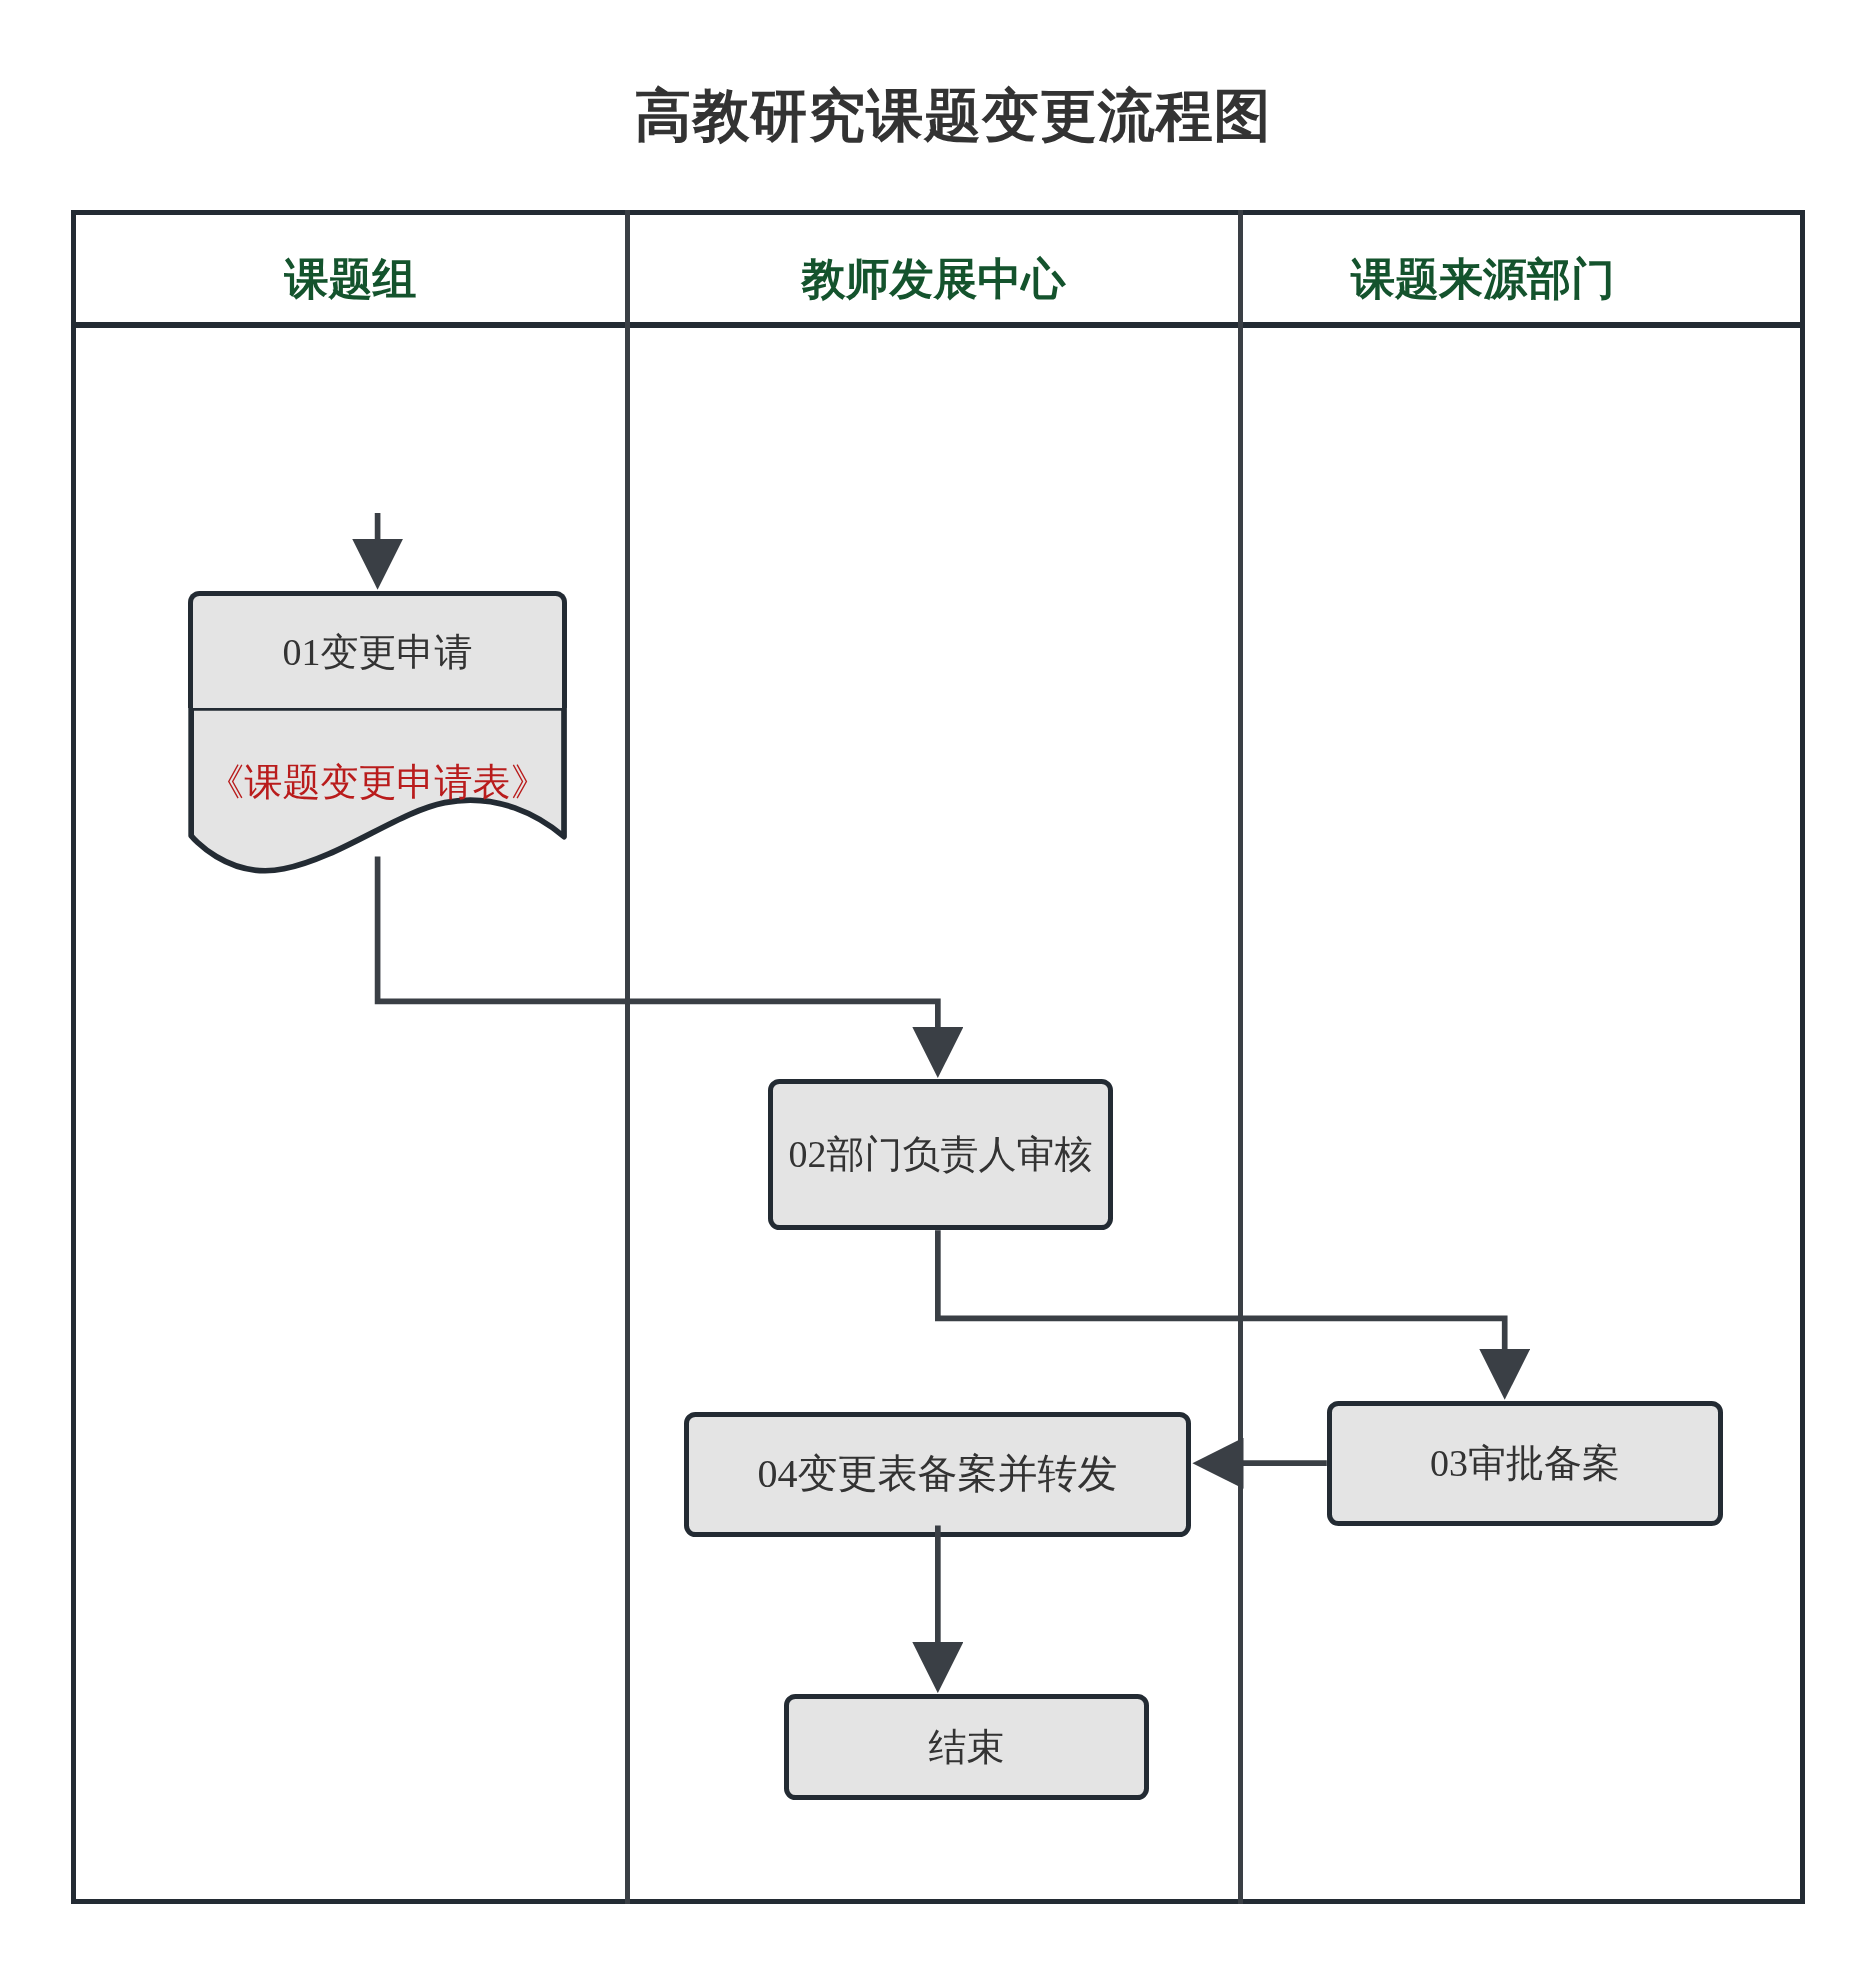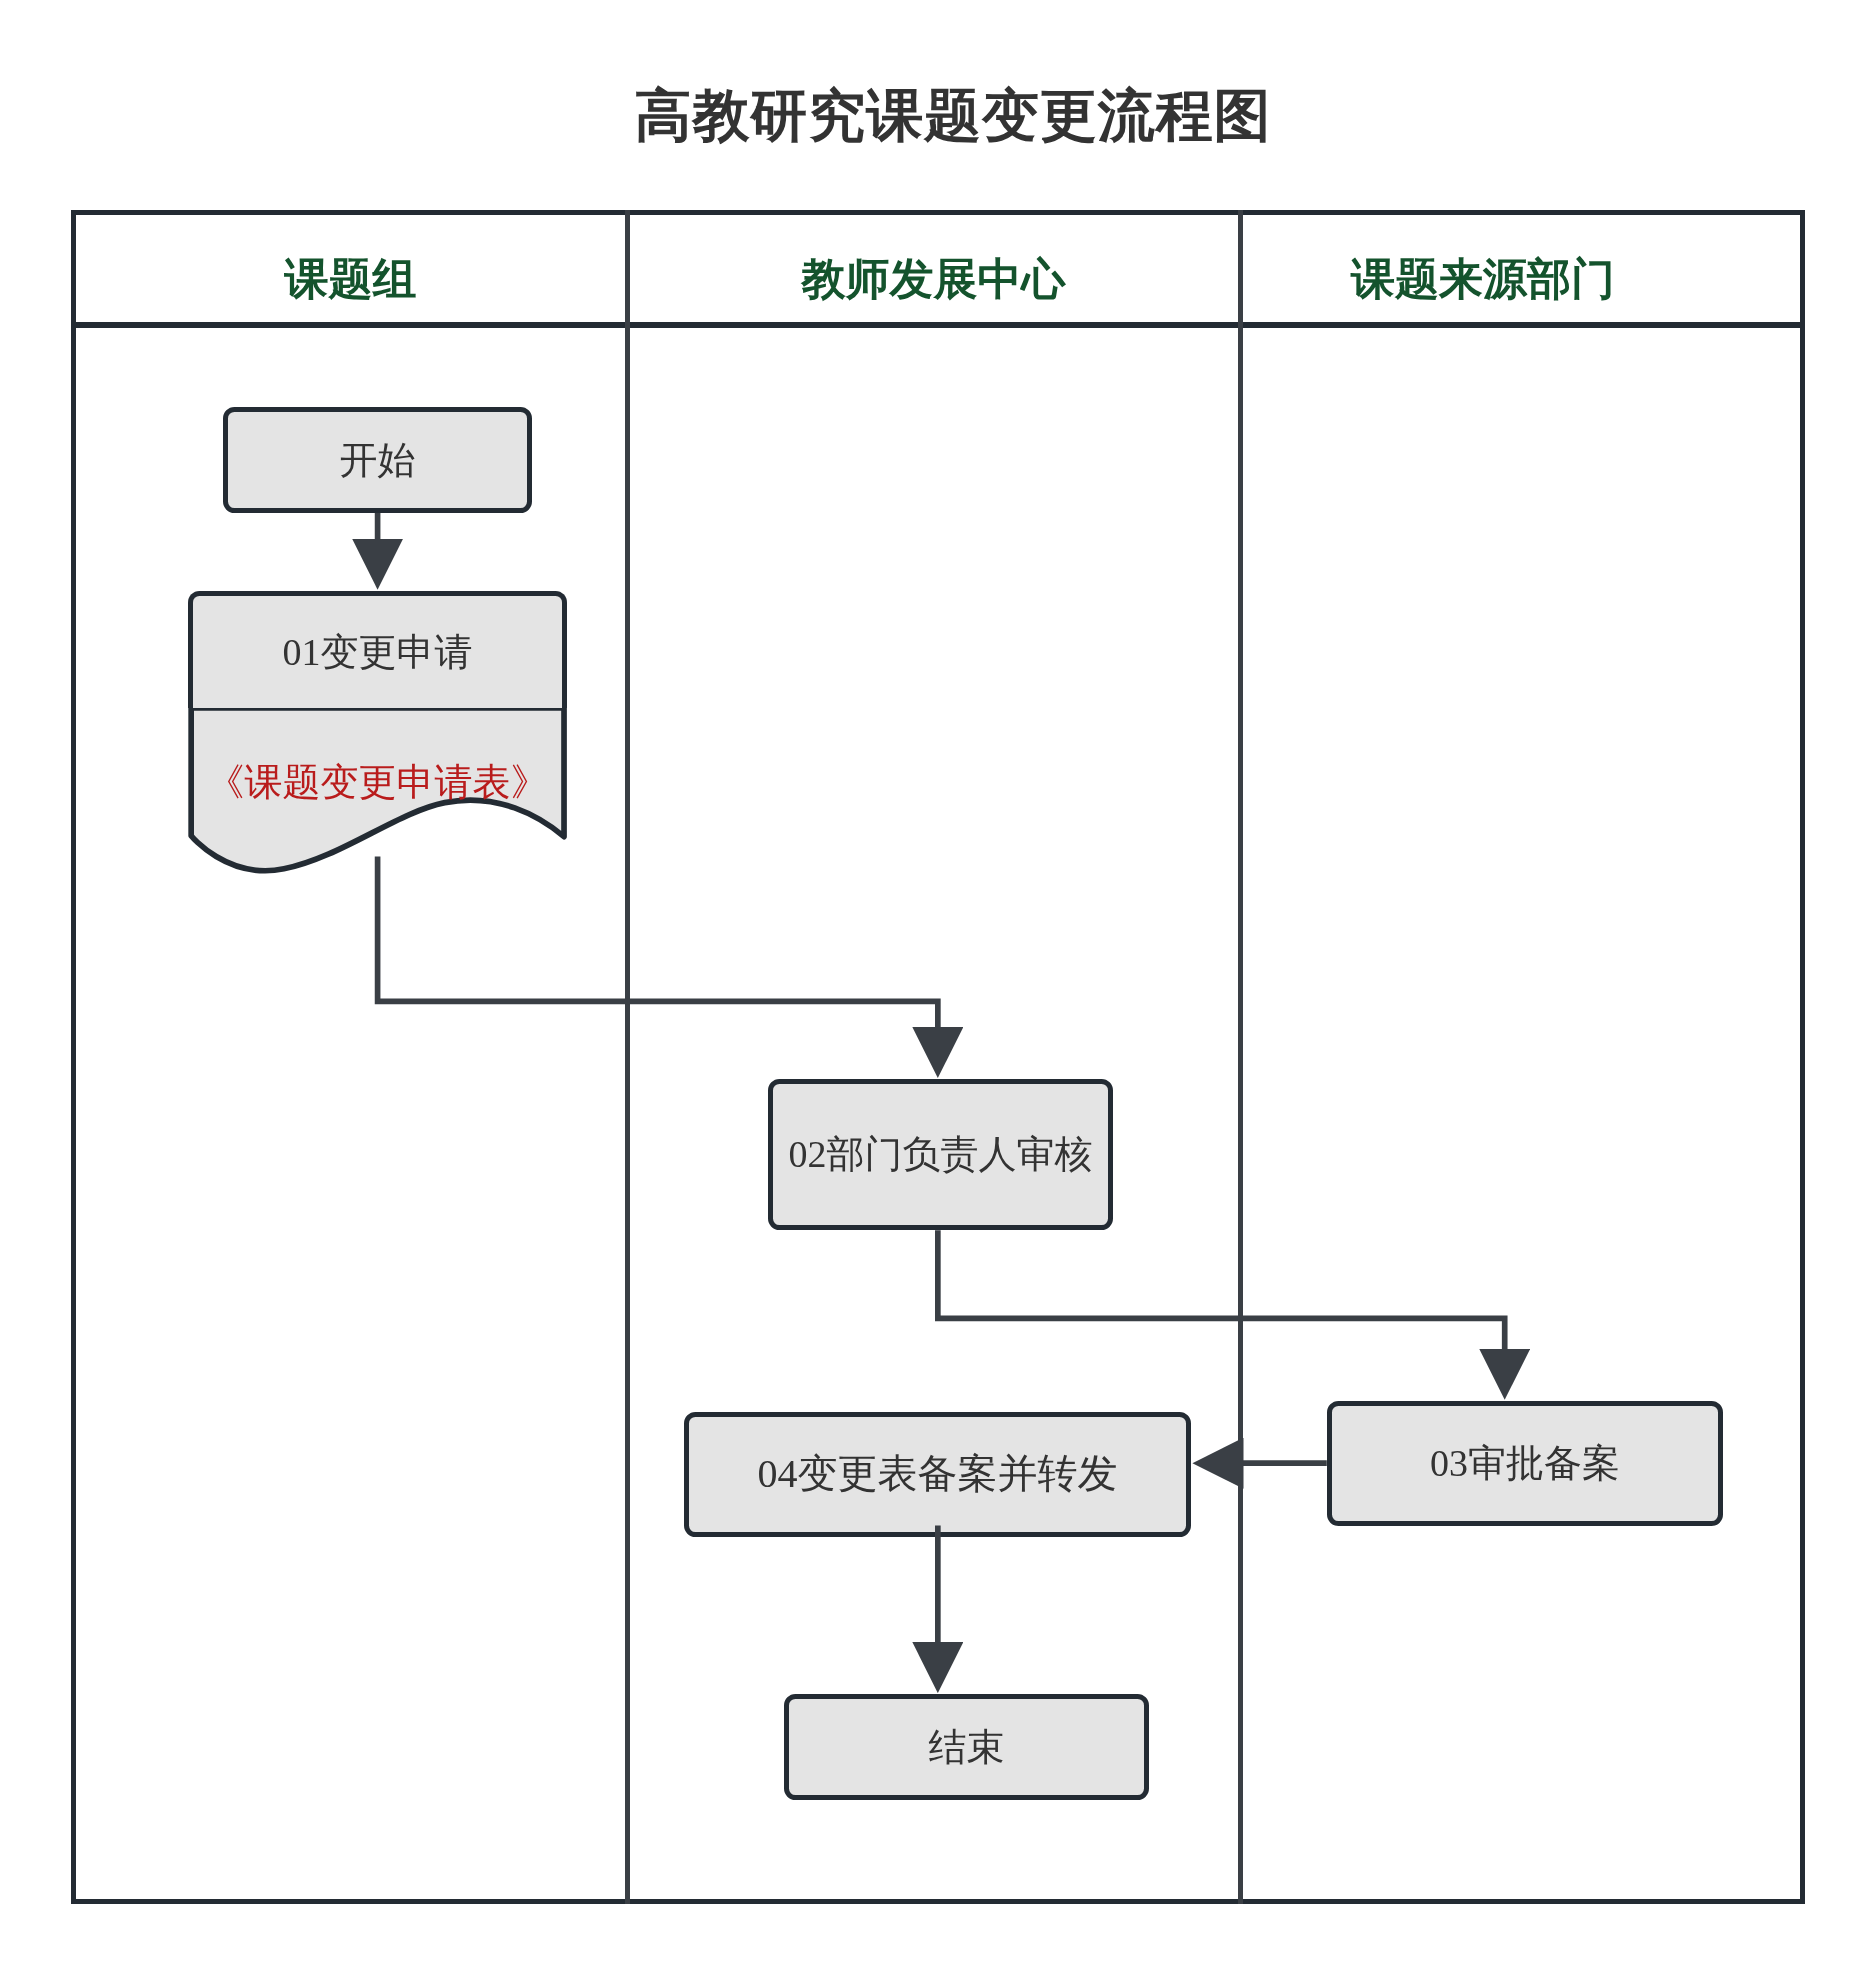--- a/index.html
+++ b/index.html
@@ -142,21 +142,20 @@
 
   <svg class="overlay" id="shapes-layer" viewBox="0 0 1976 2091">
     <path d="M 202 748
              L 202 883
              C 202 883 240 930 300 918
              C 360 906 420 858 470 848
              C 525 837 570 862 596 884
              L 596 748 Z" fill="#e4e4e4" stroke="#232b33" stroke-width="6" stroke-linejoin="round"></path>
   </svg>
 
-  <div class="node" id="node-start">开始</div>
   <div class="node" id="node-01">01变更申请</div>
   <div id="node-doc-txt">《课题变更申请表》</div>
   <div class="node" id="node-02">02部门负责人审核</div>
   <div class="node node-wide" id="node-04">04变更表备案并转发</div>
   <div class="node" id="node-03">03审批备案</div>
   <div class="node" id="node-end">结束</div>
 
   <svg class="overlay" id="connectors-layer" viewBox="0 0 1976 2091">
     <defs>
       <marker id="arrow" viewBox="0 0 12 12" refX="10" refY="6" markerWidth="9" markerHeight="9" orient="auto-start-reverse">

